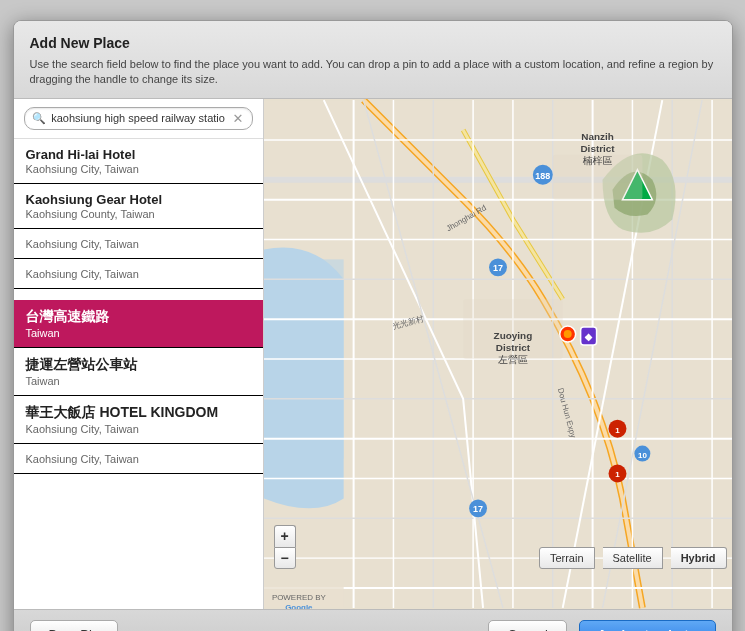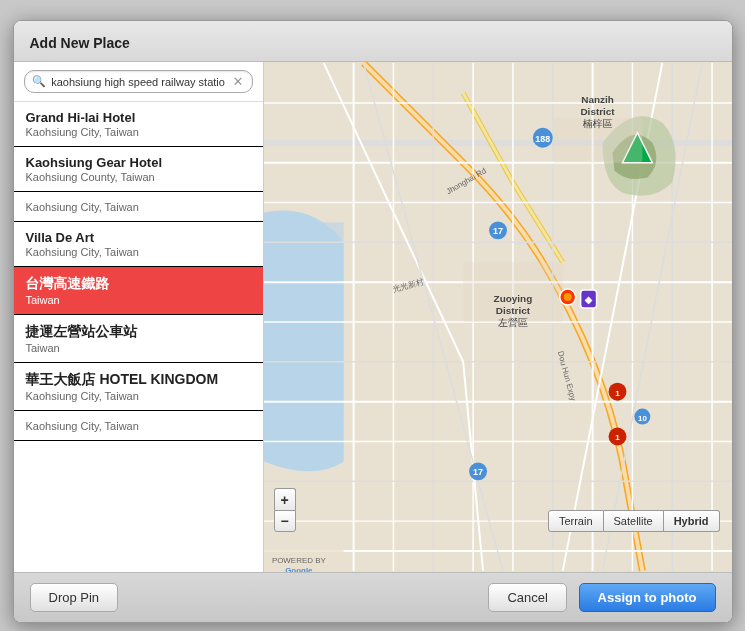--- a/index.html
+++ b/index.html
@@ -25,20 +25,21 @@
     .dialog-header {
       background: linear-gradient(to bottom, #e8e8e8, #d8d8d8);
       padding: 14px 16px 10px;
       border-bottom: 1px solid #bbb;
     }
 
     .dialog-title {
       font-size: 14px;
       font-weight: bold;
       color: #222;
+      margin-bottom: 6px;
     }
 
     .dialog-description {
       font-size: 11px;
       color: #444;
       line-height: 1.4;
     }
 
     .dialog-body {
       display: flex;
@@ -96,21 +97,22 @@
       overflow-y: auto;
     }
 
     .result-item {
       padding: 8px 12px;
       border-bottom: 1px solid #000000;
       cursor: pointer;
     }
 
     .result-item.selected {
-      background: #ef4444;
+      background: #be185d;
+      margin-top: 11px;
     }
 
     .result-item .place-name {
       font-size: 13px;
       font-weight: bold;
       color: #222;
     }
 
     .result-item.selected .place-name,
     .result-item.selected .place-location {
@@ -170,23 +172,23 @@
       border-radius: 3px 3px 0 0;
     }
 
     .map-zoom-btn:last-child {
       border-radius: 0 0 3px 3px;
     }
 
     .map-type-controls {
       position: absolute;
       bottom: 40px;
-      right: 12px;
-      display: flex;
-      gap: 0;
+      right: 5px;
+      display: flex;
+      gap: 8px;
     }
 
     .map-type-btn {
       padding: 4px 10px;
       background: linear-gradient(to bottom, #fff, #e8e8e8);
       border: 1px solid #999;
       cursor: pointer;
       font-size: 11px;
       color: #333;
     }
@@ -238,20 +240,21 @@
       color: #333;
       margin-right: 8px;
     }
   </style>
 </head>
 <body>
 
 <div class="dialog">
   <div class="dialog-header">
     <div class="dialog-title">Add New Place</div>
+    <div class="dialog-description">Use the search field below to find the place you want to add. You can drop a pin to add a place with a custom location, and refine a region by dragging the handle to change its size.</div>
   </div>
 
   <div class="dialog-body">
 
     <div class="sidebar">
       <div class="search-bar">
         <div class="search-input-wrapper">
           <span class="search-icon-inner">🔍</span>
           <input class="search-input" type="text" value="kaohsiung high speed railway statio" style="">
           <span class="search-clear">✕</span>
@@ -264,21 +267,20 @@
             <div class="place-location">Kaohsiung City, Taiwan</div>
           </div>
           <div class="result-item">
             <div class="place-name">Kaohsiung Gear Hotel</div>
             <div class="place-location">Kaohsiung County, Taiwan</div>
           </div>
           <div class="result-item">
             <div class="place-location">Kaohsiung City, Taiwan</div>
           </div>
           <div class="result-item">
-            <div class="place-name">Villa De Art</div>
             <div class="place-location">Kaohsiung City, Taiwan</div>
           </div>
           <div class="result-item selected chinese">
             <div class="place-name">台灣高速鐵路</div>
             <div class="place-location">Taiwan</div>
           </div>
           <div class="result-item chinese">
             <div class="place-name">捷運左營站公車站</div>
             <div class="place-location">Taiwan</div>
           </div>

